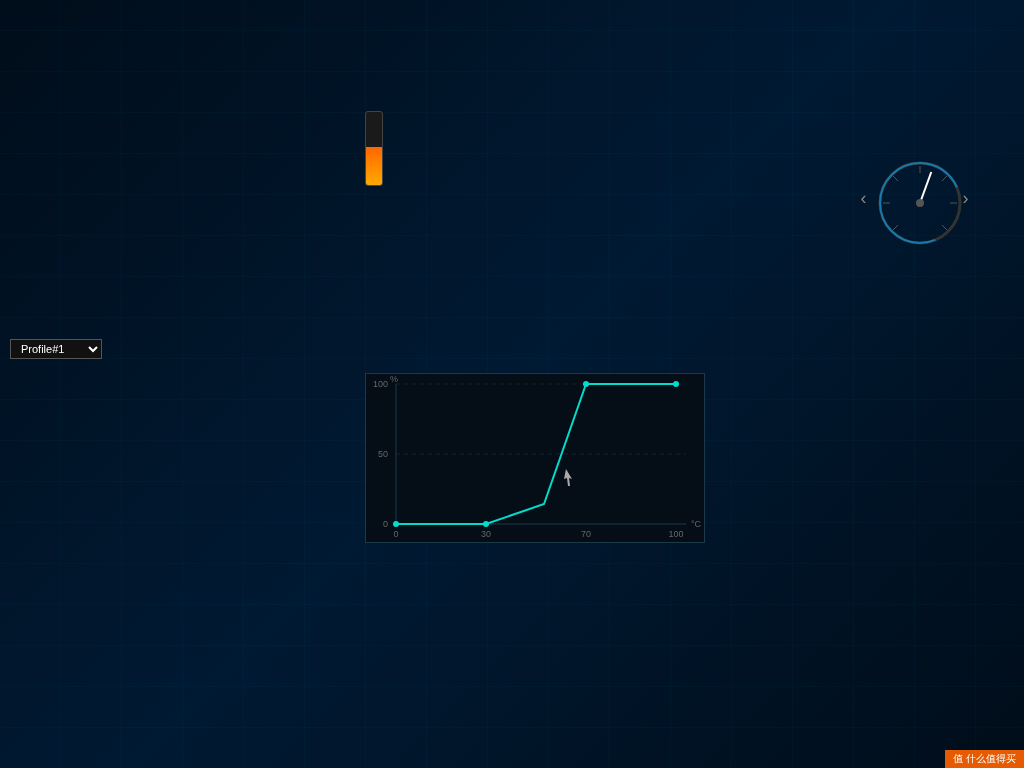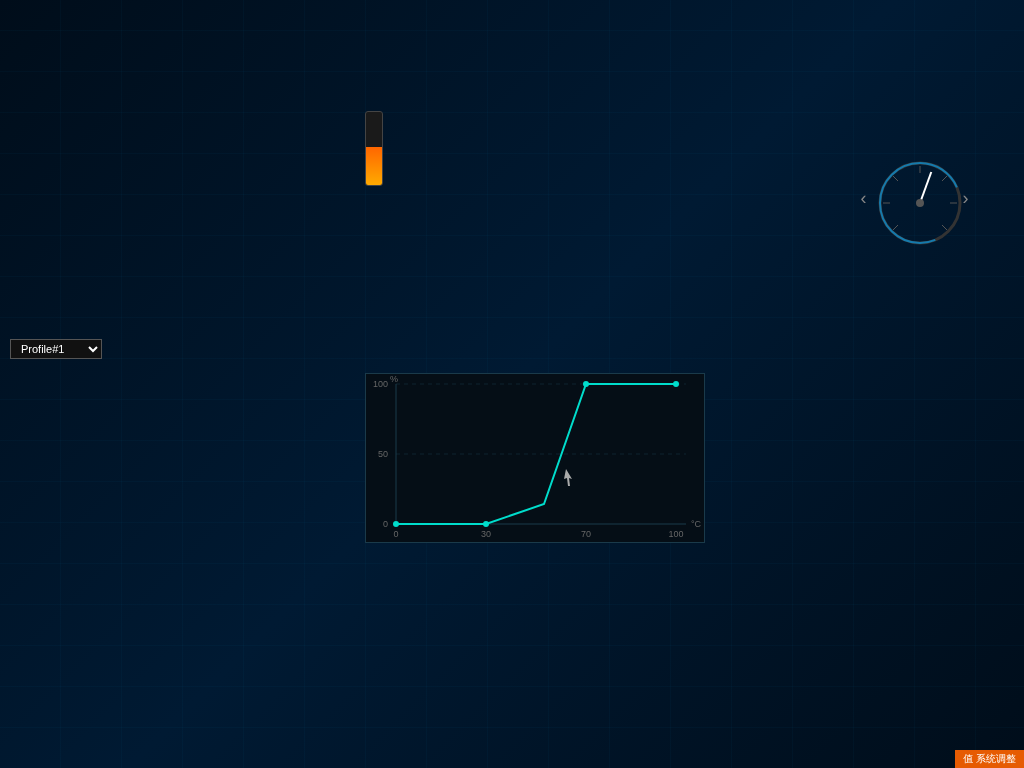--- a/index.html
+++ b/index.html
@@ -710,15 +710,15 @@
 
   </div>
 
   <div class="bottom-bar">
     <div class="bottom-btn">默认(F5)</div>
     <div class="bottom-btn">保存并退出（F10）</div>
     <div class="bottom-btn">Advanced Mode(F7)</div>
     <div class="bottom-btn">Search on FAQ</div>
   </div>
 
-  <div class="watermark">值 系统调整</div>
+  <div class="watermark">值 什么值得买</div>
 
 </div>
 
 </body></html>

